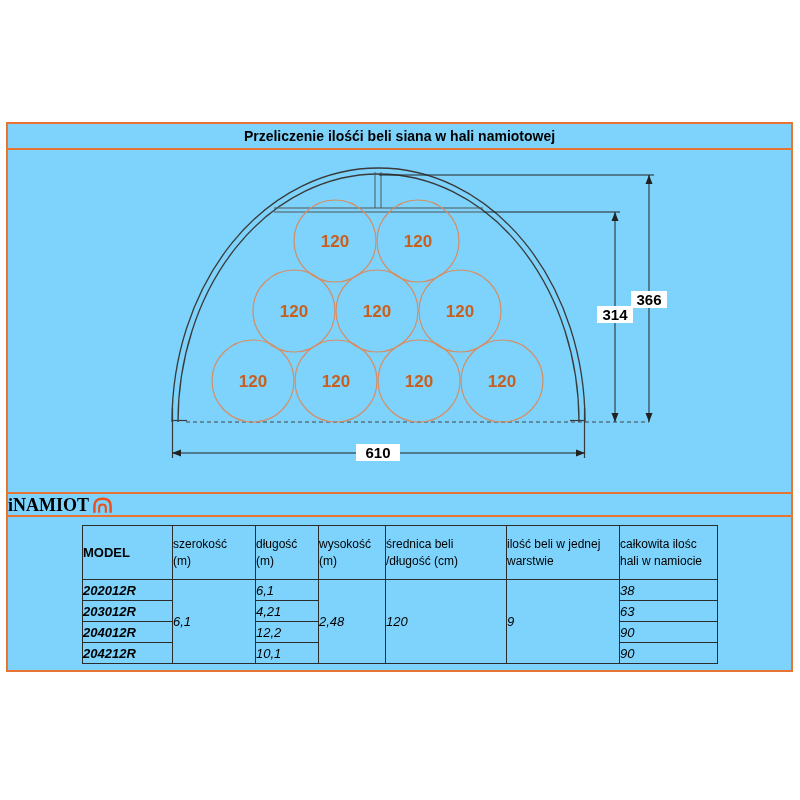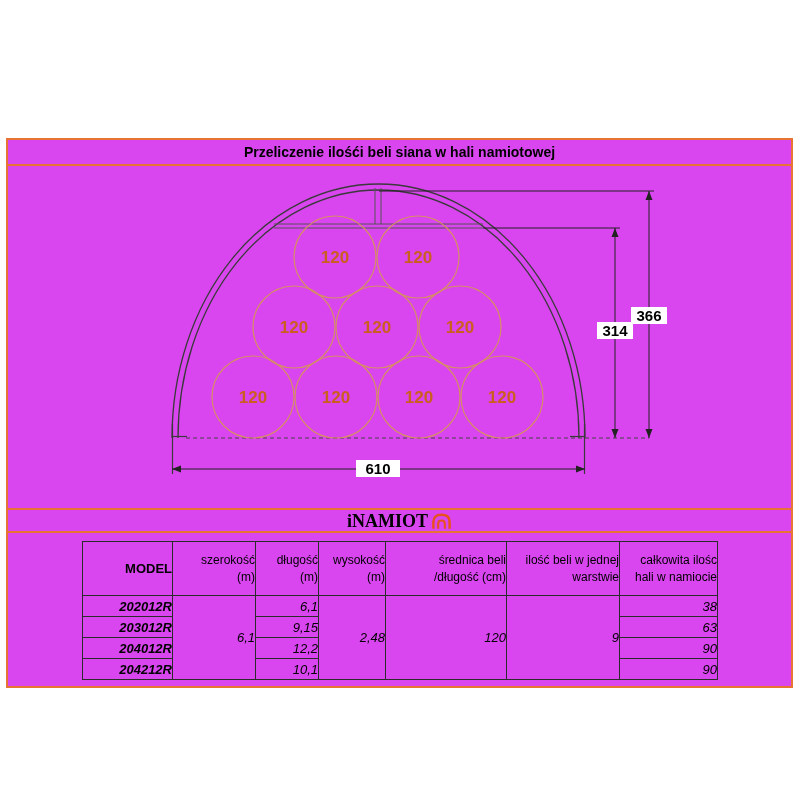--- a/index.html
+++ b/index.html
@@ -2,41 +2,41 @@
 <html><head>
 <meta charset="utf-8">
 <style>
   html,body{margin:0;padding:0;}
   body{
     width:800px;height:800px;background:#ffffff;position:relative;
     font-family:"Liberation Sans",sans-serif;color:#000;
   }
   .doc{
     position:absolute;left:6px;top:122px;width:783px;height:546px;
-    border:2px solid #E87434;background:#d946ef;margin-top:16px;
+    border:2px solid #E87434;background:#7dd3fc;
   }
   .title-bar{
     height:24px;line-height:24px;border-bottom:2px solid #E87434;
     text-align:center;font-weight:bold;font-size:14px;
   }
   .diagram-wrap{height:342px;border-bottom:2px solid #E87434;overflow:hidden;}
   .logo-band{
     height:21px;border-bottom:2px solid #E87434;
-    display:flex;align-items:center;justify-content:center;gap:3px;
+    display:flex;align-items:center;gap:3px;
   }
   .logo-text{
     font-family:"Liberation Serif",serif;font-weight:bold;font-size:18px;
     letter-spacing:0px;line-height:18px;
   }
   .logo-icon{display:inline-block;margin-top:1px;}
   .table-region{position:relative;height:153px;}
   table.models{
     position:absolute;left:74px;top:8px;
     border-collapse:collapse;table-layout:fixed;
-    font-size:13px;text-align:right;
+    font-size:13px;text-align:left;
   }
   table.models th, table.models td{
     border:1px solid #2b2b2b;padding:0;vertical-align:middle;
   }
   table.models th{
     font-weight:normal;font-size:12px;white-space:pre-line;
     height:53px;line-height:1.35;
   }
   table.models th.model-h{font-weight:bold;font-size:13px;}
   table.models td{height:20px;font-style:italic;}
@@ -166,21 +166,21 @@
           <td class="model-cell">202012R</td>
           <td rowspan="4">6,1</td>
           <td>6,1</td>
           <td rowspan="4">2,48</td>
           <td rowspan="4">120</td>
           <td rowspan="4">9</td>
           <td>38</td>
         </tr>
         <tr>
           <td class="model-cell">203012R</td>
-          <td>9,15</td>
+          <td>4,21</td>
           <td>63</td>
         </tr>
         <tr>
           <td class="model-cell">204012R</td>
           <td>12,2</td>
           <td>90</td>
         </tr>
         <tr>
           <td class="model-cell">204212R</td>
           <td>10,1</td>

